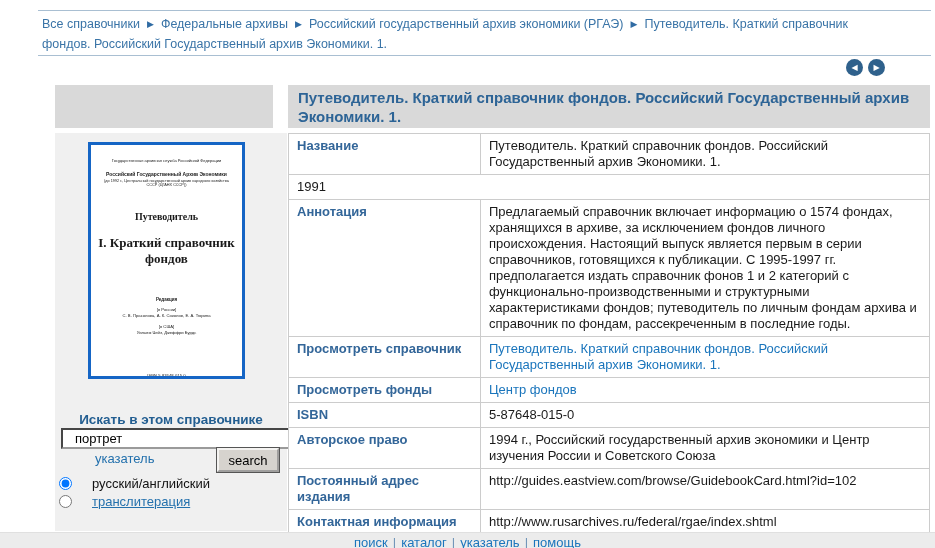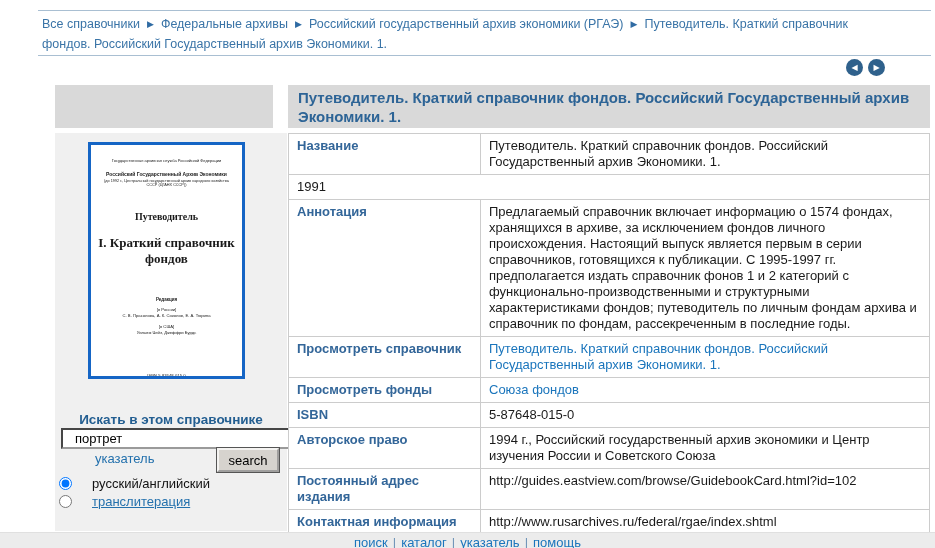--- a/index.html
+++ b/index.html
@@ -137,21 +137,21 @@
     <div class="trow">
       <div class="tlabel">Аннотация</div>
       <div class="tvalue">Предлагаемый справочник включает информацию о 1574 фондах, хранящихся в архиве, за исключением фондов личного происхождения. Настоящий выпуск является первым в серии справочников, готовящихся к публикации. С 1995-1997 гг. предполагается издать справочник фонов 1 и 2 категорий с функционально-производственными и структурными характеристиками фондов; путеводитель по личным фондам архива и справочник по фондам, рассекреченным в последние годы.</div>
     </div>
     <div class="trow">
       <div class="tlabel">Просмотреть справочник</div>
       <div class="tvalue link">Путеводитель. Краткий справочник фондов. Российский Государственный архив Экономики. 1.</div>
     </div>
     <div class="trow">
       <div class="tlabel">Просмотреть фонды</div>
-      <div class="tvalue link">Союза фондов</div>
+      <div class="tvalue link">Центр фондов</div>
     </div>
     <div class="trow">
       <div class="tlabel">ISBN</div>
       <div class="tvalue">5-87648-015-0</div>
     </div>
     <div class="trow">
       <div class="tlabel">Авторское право</div>
       <div class="tvalue">1994 г., Российский государственный архив экономики и Центр изучения России и Советского Союза</div>
     </div>
     <div class="trow">

